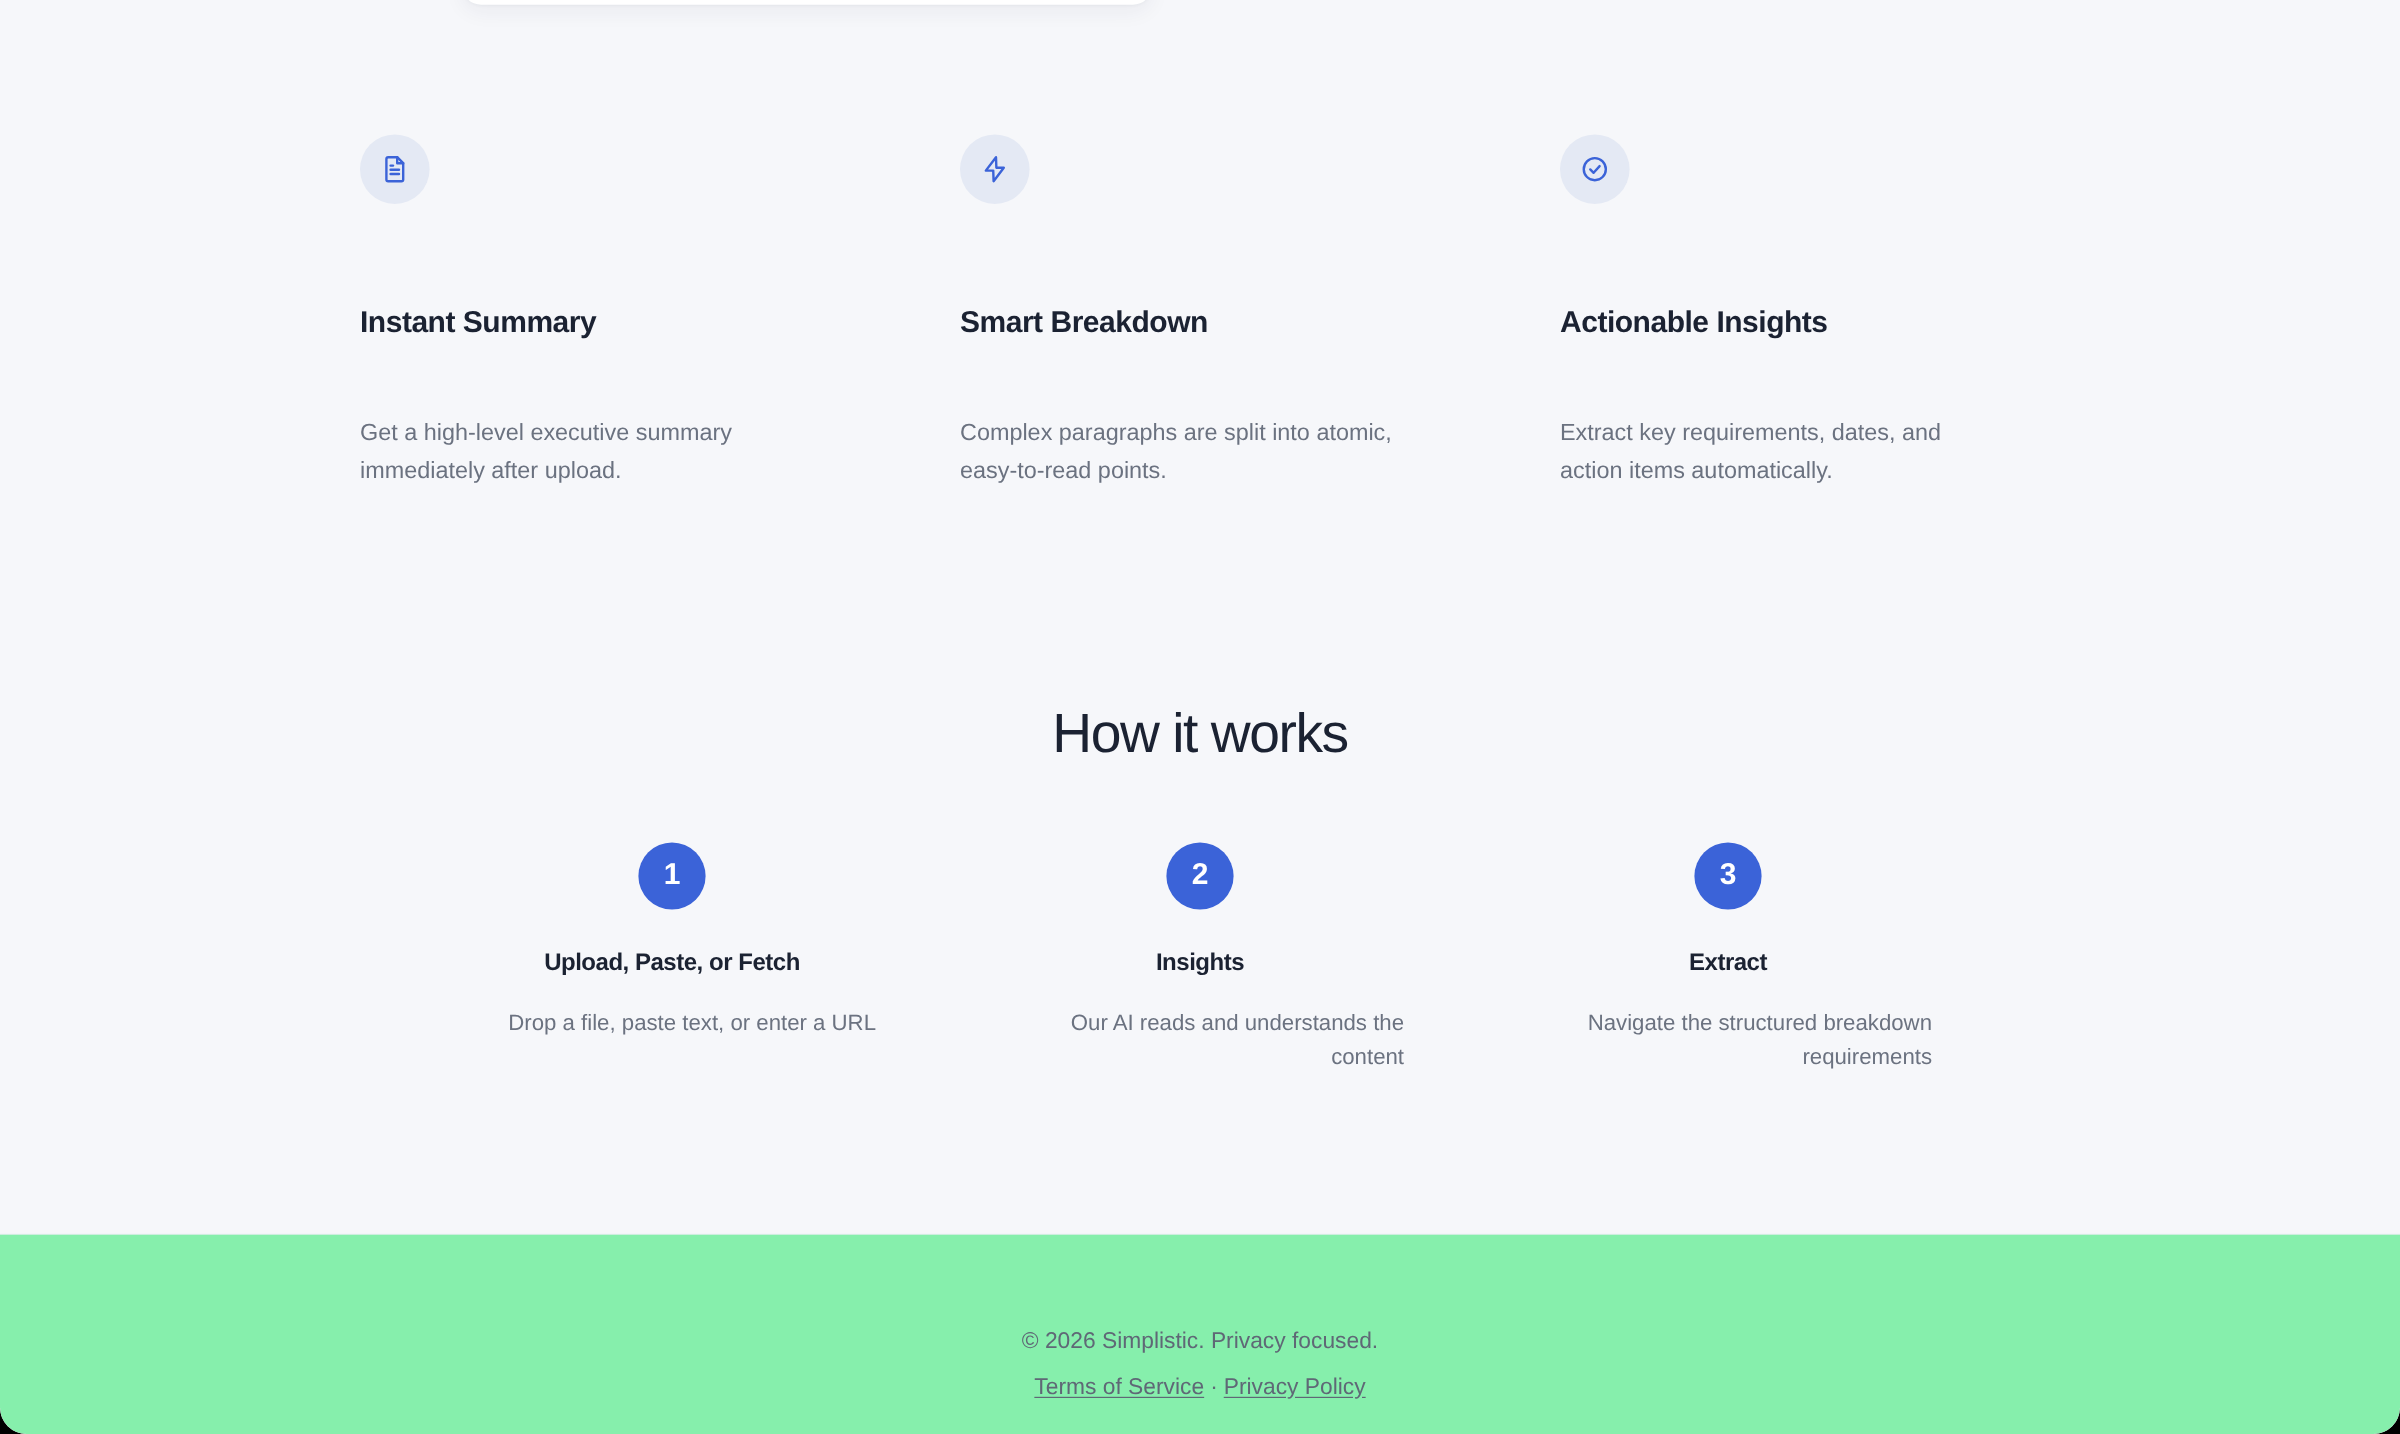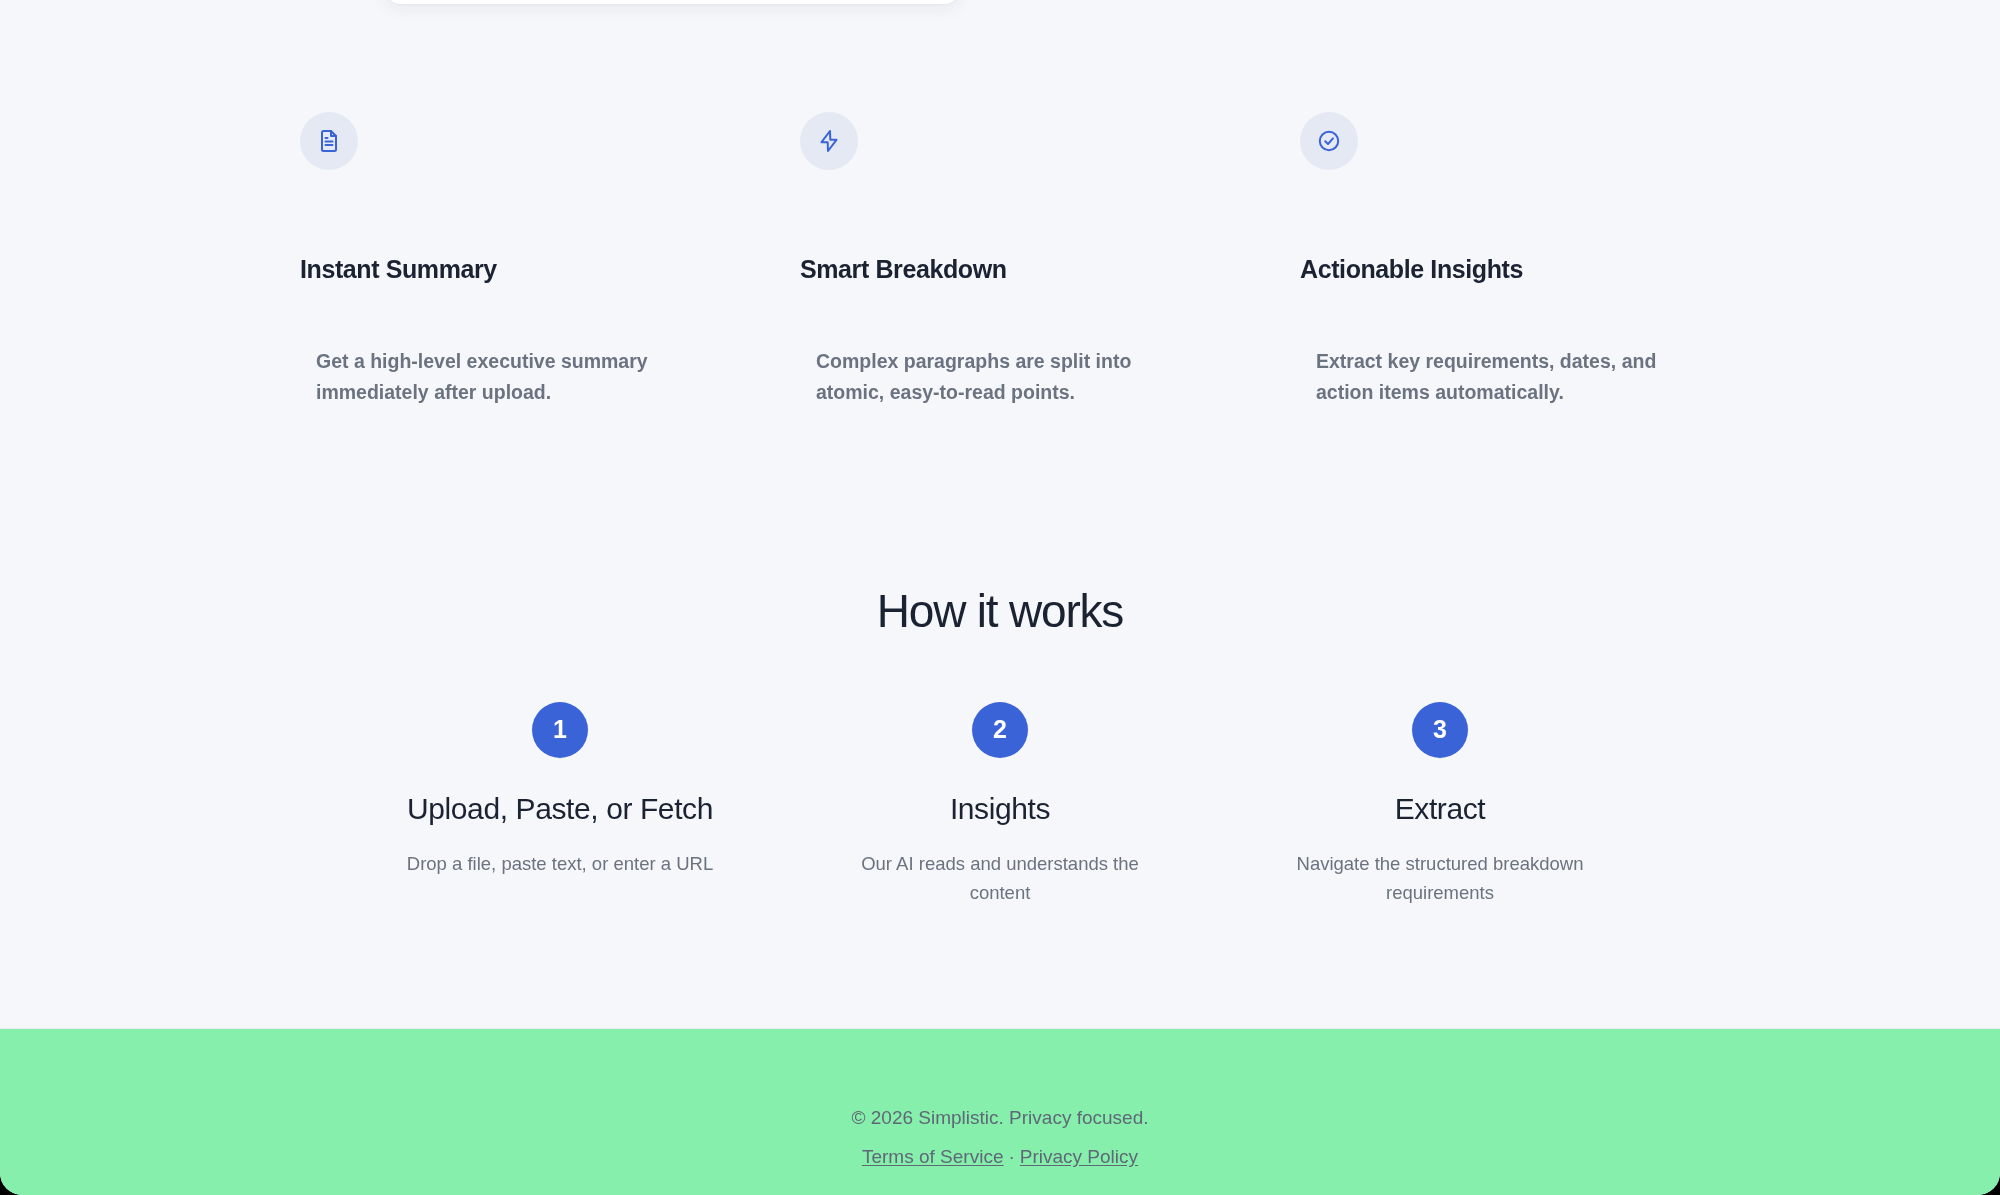--- a/index.html
+++ b/index.html
@@ -78,23 +78,22 @@
     font-weight: 700;
     letter-spacing: -0.4px;
     color: #1b2232;
     margin: 0 0 62px 0;
     line-height: 1.2;
   }
   .feature-desc {
     font-size: 19.5px;
     line-height: 31px;
     color: #6b7280;
-    margin: 16px;
+    margin: 0;
     max-width: 360px;
-    font-weight: bold;
   }
 
   
   .how-section {
     position: absolute;
     top: 585px;
     left: 0;
     width: 2000px;
     text-align: center;
   }
@@ -127,33 +126,34 @@
     color: #ffffff;
     font-size: 25px;
     font-weight: 600;
     display: flex;
     align-items: center;
     justify-content: center;
     margin: 0 auto 32px auto;
     line-height: 1;
   }
   .step-title {
-    font-size: 30px;
-    font-weight: 400;
+    font-size: 20px;
+    font-weight: 700;
     letter-spacing: -0.4px;
     color: #1b2232;
     margin: 4px 0 22px 0;
     line-height: 1.25;
   }
   .step-desc {
     font-size: 18.5px;
     line-height: 29px;
     color: #6b7280;
     margin: 0 auto;
     max-width: 340px;
+    text-align: right;
   }
 
   
   .footer {
     position: absolute;
     left: 0;
     bottom: 0;
     width: 2000px;
     height: 167px;
     background: #86efac;

